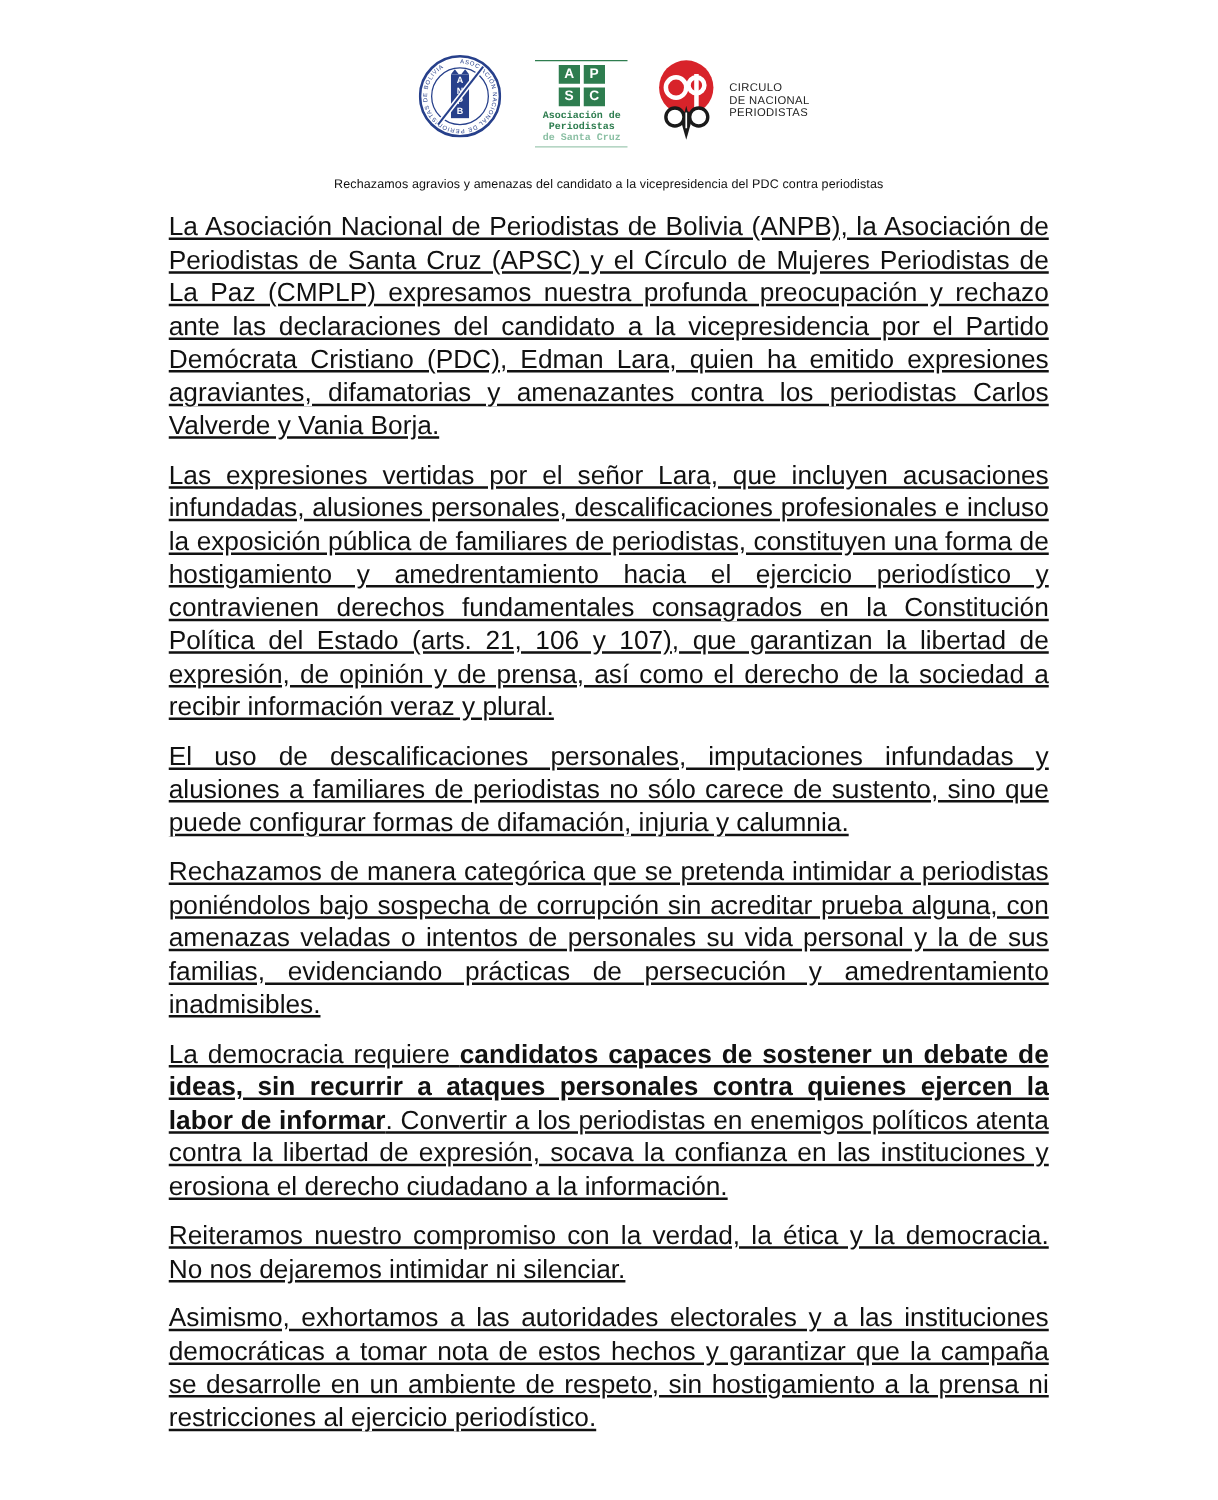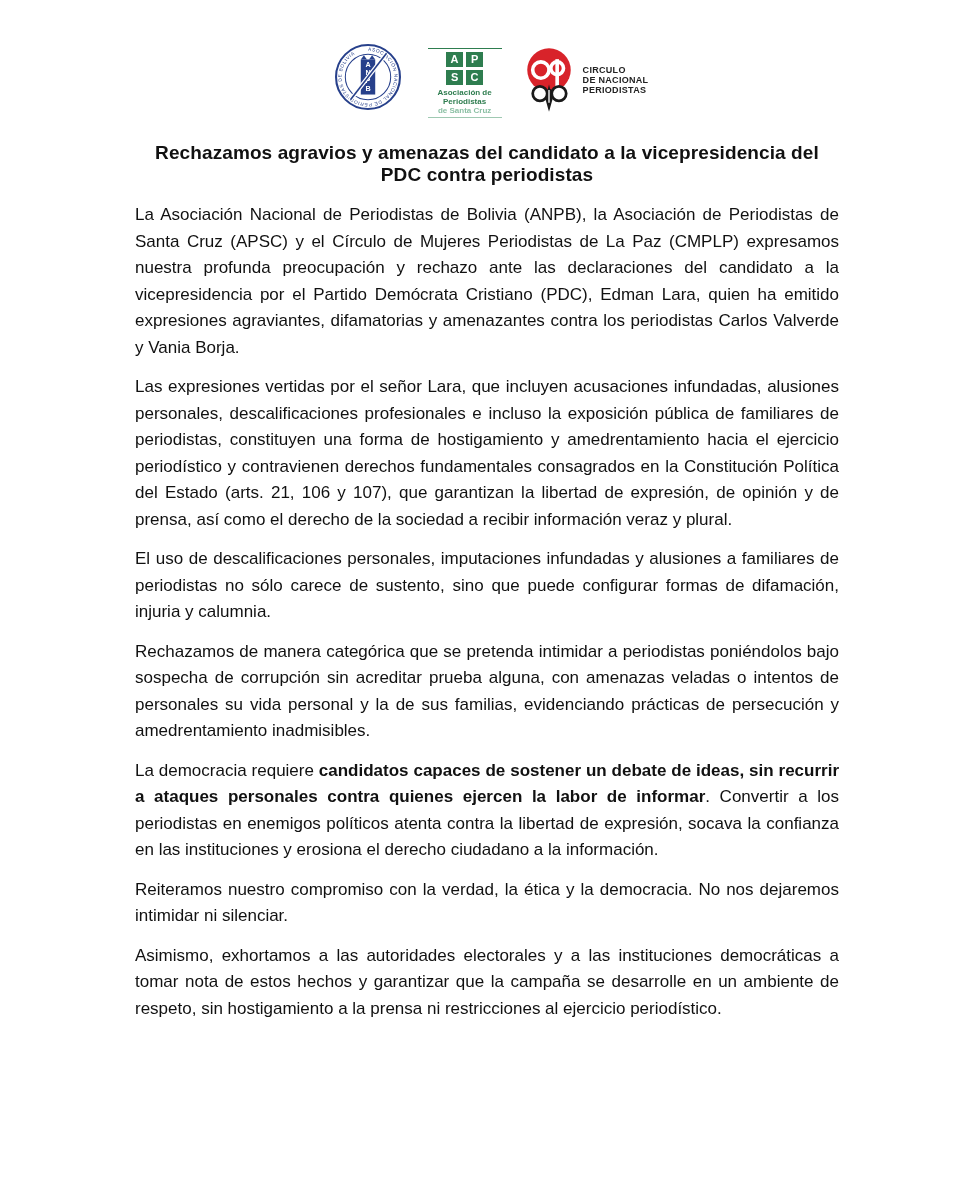--- a/index.html
+++ b/index.html
@@ -50,46 +50,48 @@
     font-size: 11px;
     line-height: 15px;
     text-align: center;
   }
   .apsc-caption {
     font-size: 8px;
     font-weight: bold;
     color: #2e7d4f;
     text-align: center;
     line-height: 9px;
+    font-family: Liberation Mono, monospace;
   }
   .apsc-caption .light { color: #8abfa3; font-weight: bold; }
   .logo-cmp { gap: 5px; margin-top: 2px; }
   .cmp-text {
     font-size: 9px;
-    font-weight: bold;
+    font-weight: normal;
     color: #222222;
     line-height: 10px;
     letter-spacing: 0.3px;
   }
   
   .doc {
     padding: 0 135px;
   }
   .doc-title {
     text-align: center;
-    font-weight: bold;
-    font-size: 19px;
+    font-weight: normal;
+    font-size: 10px;
     margin: 20px 0 0 0;
     letter-spacing: 0.1px;
   }
   .para {
-    font-size: 17px;
+    font-size: 21px;
     line-height: 26.5px;
     text-align: justify;
     margin: 13px 0 0 0;
+    text-decoration: underline;
   }
   .para:first-of-type { margin-top: 16px; }
 </style>
 </head>
 <body>
 
 <div class="page">
 
   <div class="logos-row">
 

